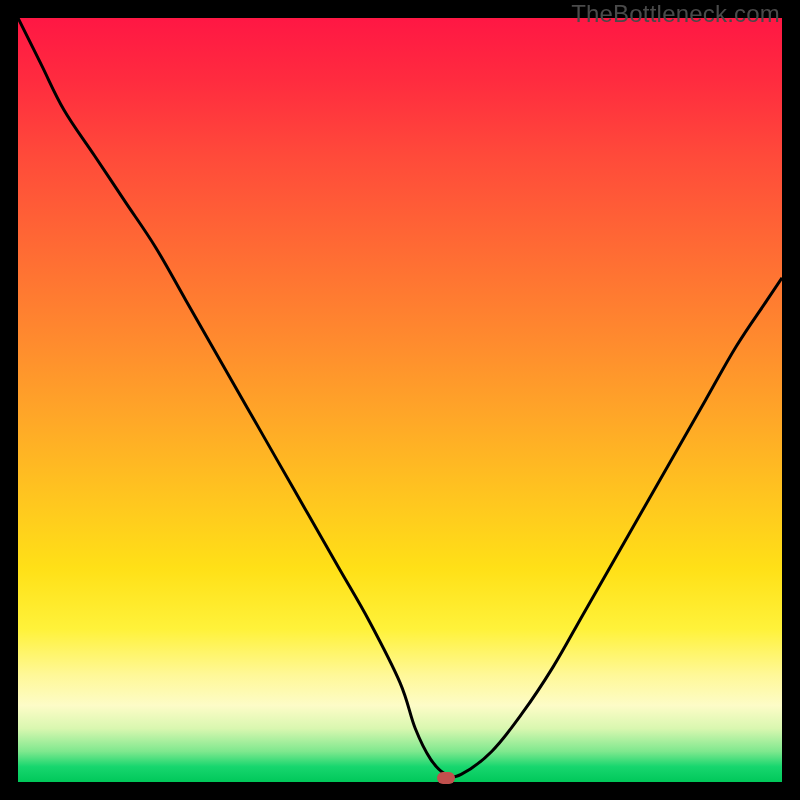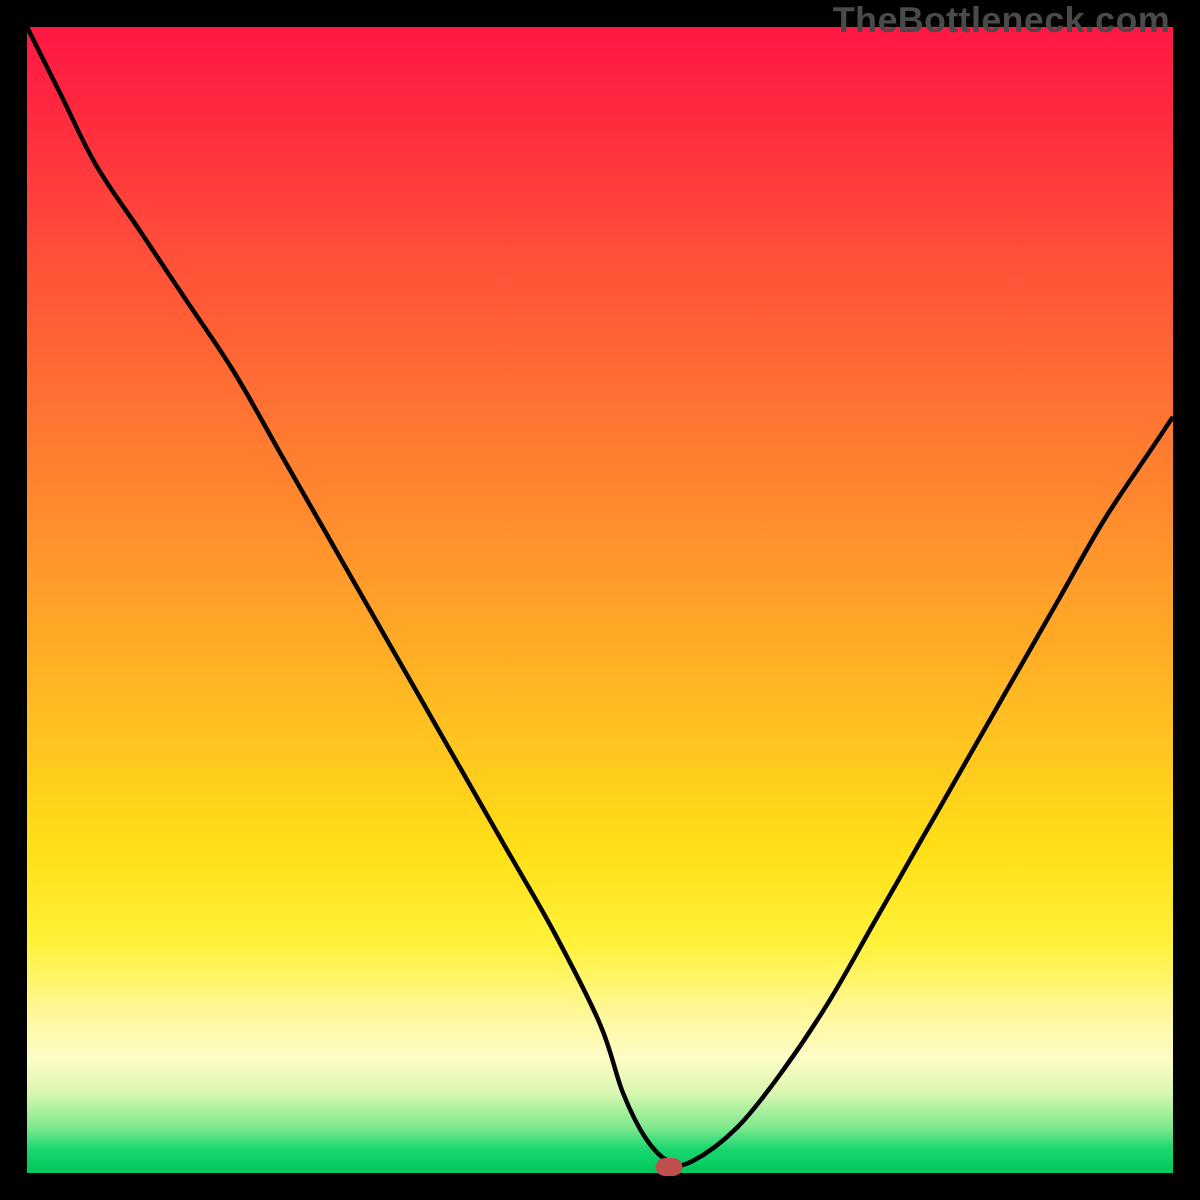--- a/index.html
+++ b/index.html
@@ -43,21 +43,21 @@
       #17d66e 98%,
       #00c85a 100%
     );
   }
   .watermark {
     position: absolute;
     top: 0px;
     right: 20px;
     color: #4a4a4a;
     font-size: 24px;
-    font-weight: 700;
+    font-weight: 400;
     letter-spacing: 0.2px;
     z-index: 5;
   }
   svg.curve {
     position: absolute;
     left: 0;
     top: 0;
     width: 764px;
     height: 764px;
     z-index: 3;

